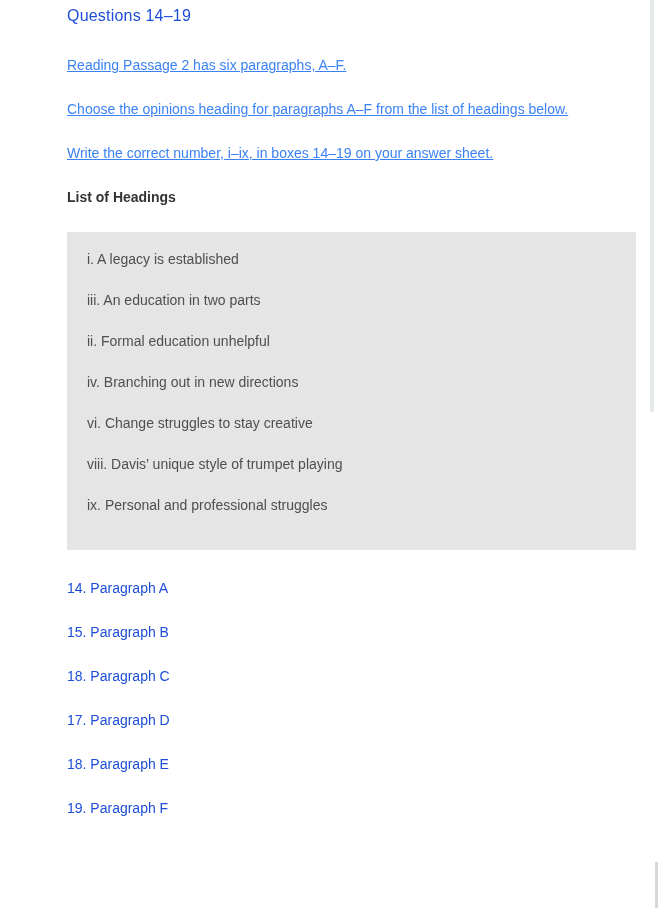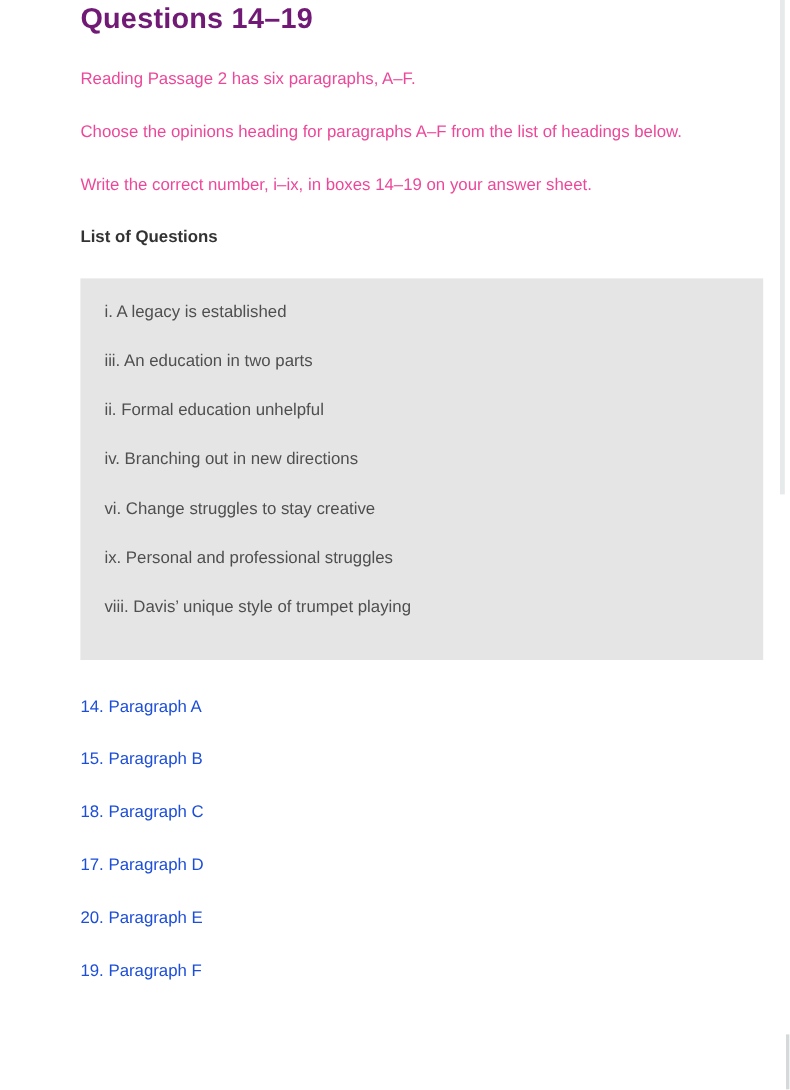--- a/index.html
+++ b/index.html
@@ -14,32 +14,33 @@
   .page {
     position: relative;
     width: 658px;
     height: 908px;
     background: #ffffff;
   }
   .content {
     padding: 4px 22px 0 67px;
   }
   h1.section-title {
-    font-size: 24px;
+    font-size: 16px;
     line-height: 23px;
     margin: 0;
-    font-weight: bold;
-    color: #701a75;
+    font-weight: normal;
+    color: #1d4ed8;
     letter-spacing: 0.2px;
   }
   p.instruction {
     font-size: 14px;
     line-height: 20px;
     margin: 24px 0 0 0;
-    color: #ec4899;
+    color: #3b82f6;
+    text-decoration: underline;
   }
   p.instruction.first {
     margin-top: 28px;
   }
   .headings-label {
     font-size: 14px;
     line-height: 20px;
     margin-top: 24px;
     font-weight: bold;
     color: #333333;
@@ -89,38 +90,38 @@
   <div class="content">
 
     <h1 class="section-title">Questions 14–19</h1>
 
     <p class="instruction first">Reading Passage 2 has six paragraphs, A–F.</p>
 
     <p class="instruction">Choose the opinions heading for paragraphs A–F from the list of headings below.</p>
 
     <p class="instruction">Write the correct number, i–ix, in boxes 14–19 on your answer sheet.</p>
 
-    <div class="headings-label">List of Questions</div>
+    <div class="headings-label">List of Headings</div>
 
     <div class="headings-box">
       <div class="heading-option">i. A legacy is established</div>
       <div class="heading-option">iii. An education in two parts</div>
       <div class="heading-option">ii. Formal education unhelpful</div>
       <div class="heading-option">iv. Branching out in new directions</div>
       <div class="heading-option">vi. Change struggles to stay creative</div>
+      <div class="heading-option">viii. Davis’ unique style of trumpet playing</div>
       <div class="heading-option">ix. Personal and professional struggles</div>
-      <div class="heading-option">viii. Davis’ unique style of trumpet playing</div>
     </div>
 
     <div class="questions-list">
       <div class="question-item">14. Paragraph A</div>
       <div class="question-item">15. Paragraph B</div>
       <div class="question-item">18. Paragraph C</div>
       <div class="question-item">17. Paragraph D</div>
-      <div class="question-item">20. Paragraph E</div>
+      <div class="question-item">18. Paragraph E</div>
       <div class="question-item">19. Paragraph F</div>
     </div>
 
   </div>
 
   <div class="panel-scrollbar-thumb"></div>
 
   <div class="window-scrollbar-thumb"></div>
 </div>
 

